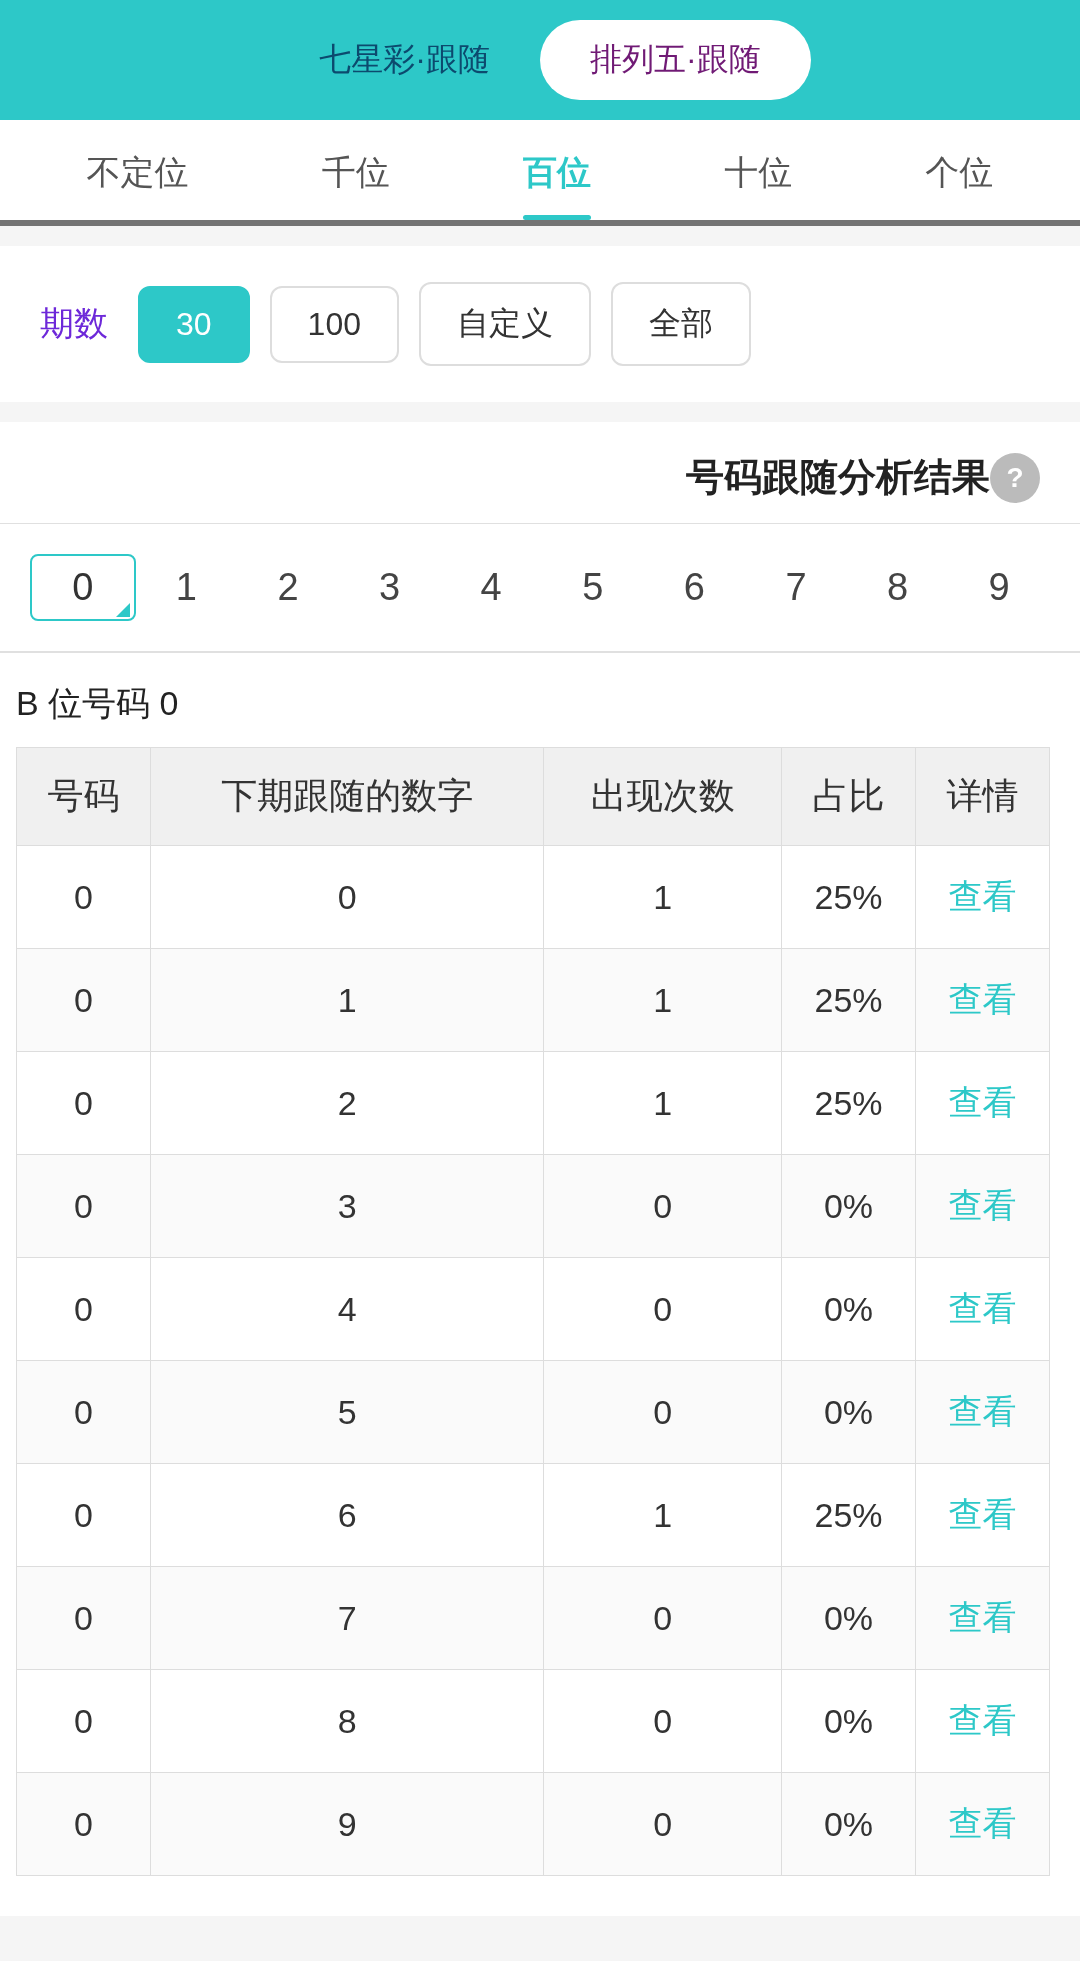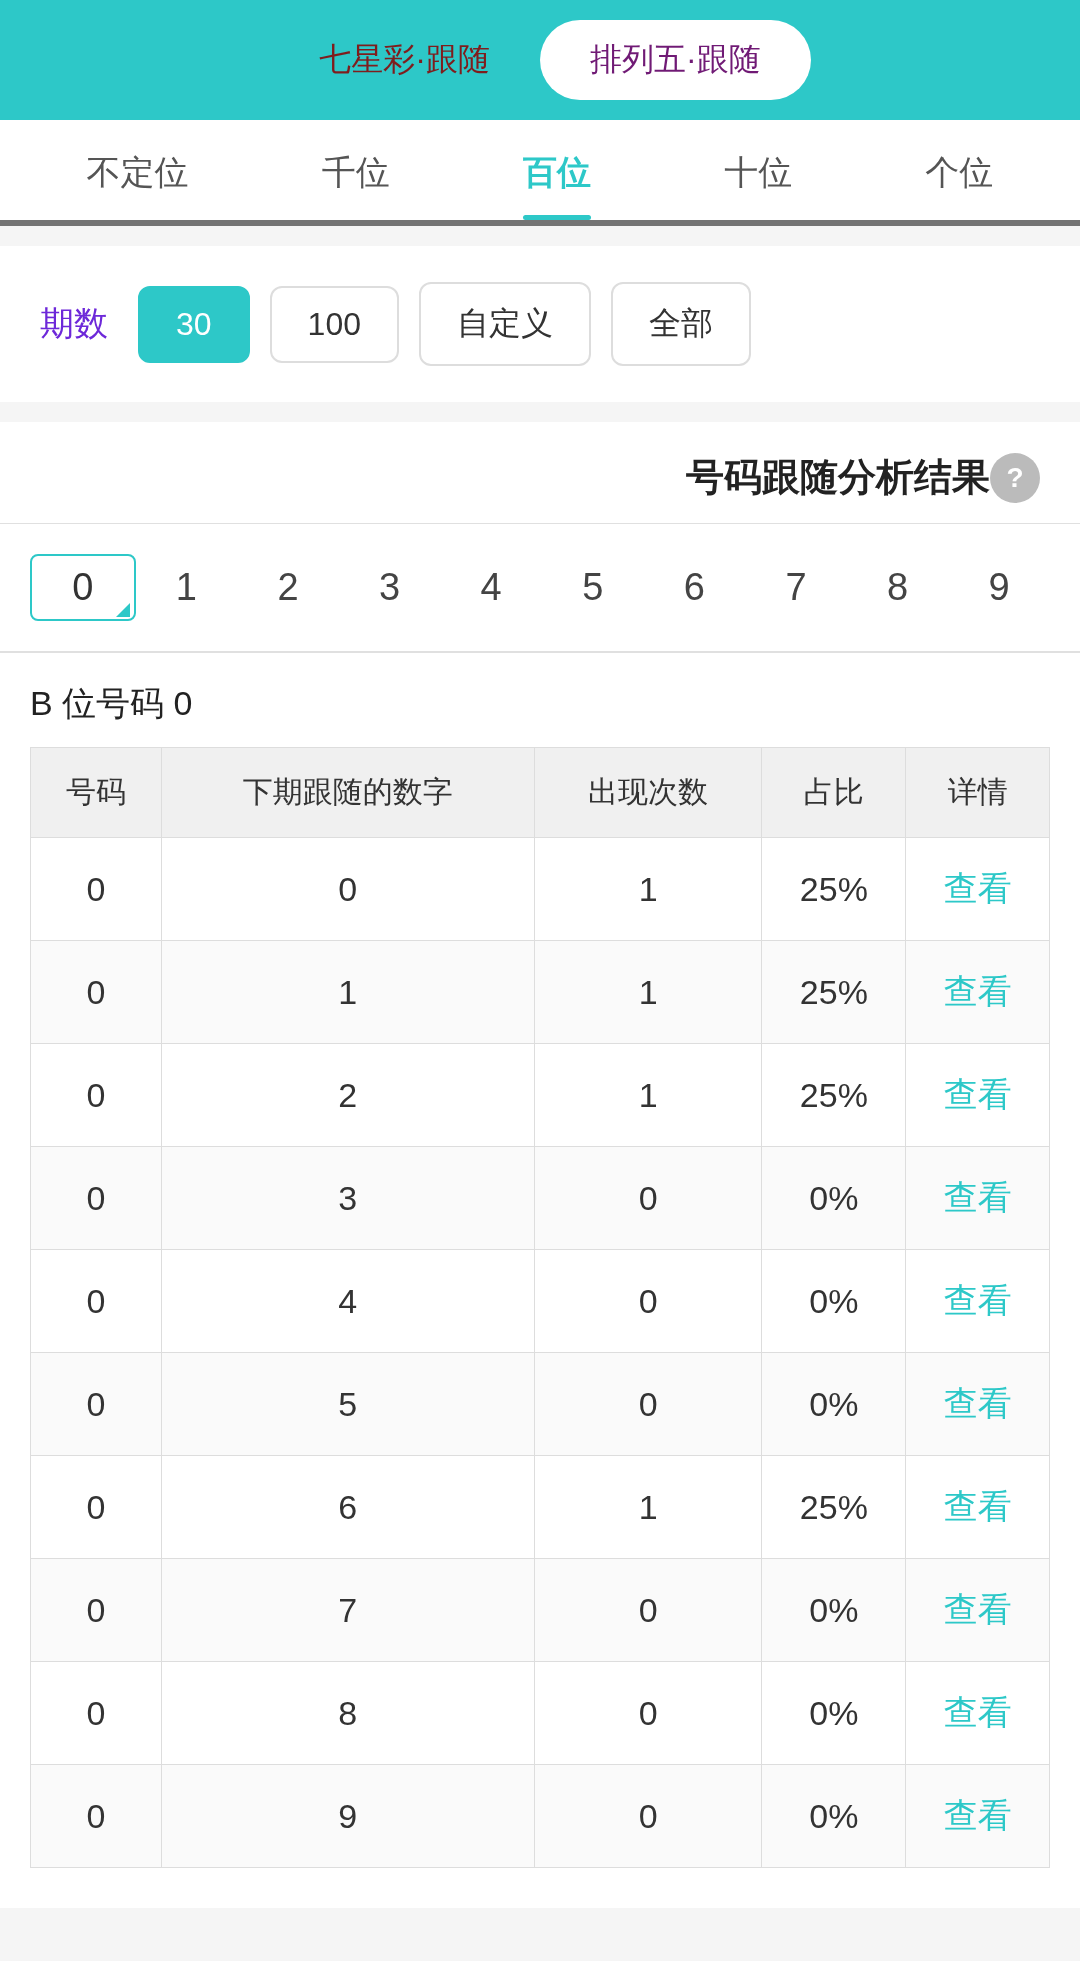--- a/index.html
+++ b/index.html
@@ -22,21 +22,21 @@
       justify-content: center;
       padding: 0 40px;
     }
     .header-tabs {
       display: flex;
       gap: 0;
     }
     .header-tab {
       padding: 18px 50px;
       font-size: 32px;
-      color: #7f1d1d;
+      color: #0c4a6e;
       border-radius: 50px;
       cursor: pointer;
       white-space: nowrap;
     }
     .header-tab.active {
       background: #fff;
       color: #701a75;
     }
 
     
@@ -168,37 +168,37 @@
       width: 0;
       height: 0;
       border-left: 14px solid transparent;
       border-bottom: 14px solid #2dc8c8;
     }
 
     
     .table-container {
       background: #fff;
       margin: 0;
-      padding: 0 30px 40px 30px;
+      padding: 0 30px 40px 16px;
     }
     .table-section-title {
       font-size: 34px;
       color: #222;
       padding: 28px 0 20px 0;
     }
     table {
       width: 100%;
       border-collapse: collapse;
       border: 1px solid #ddd;
     }
     thead tr {
       background: #f0f0f0;
     }
     th {
-      font-size: 30px;
+      font-size: 36px;
       color: #333;
       padding: 24px 10px;
       text-align: center;
       border: 1px solid #ddd;
       font-weight: normal;
     }
     td {
       font-size: 34px;
       color: #333;
       padding: 28px 10px;

